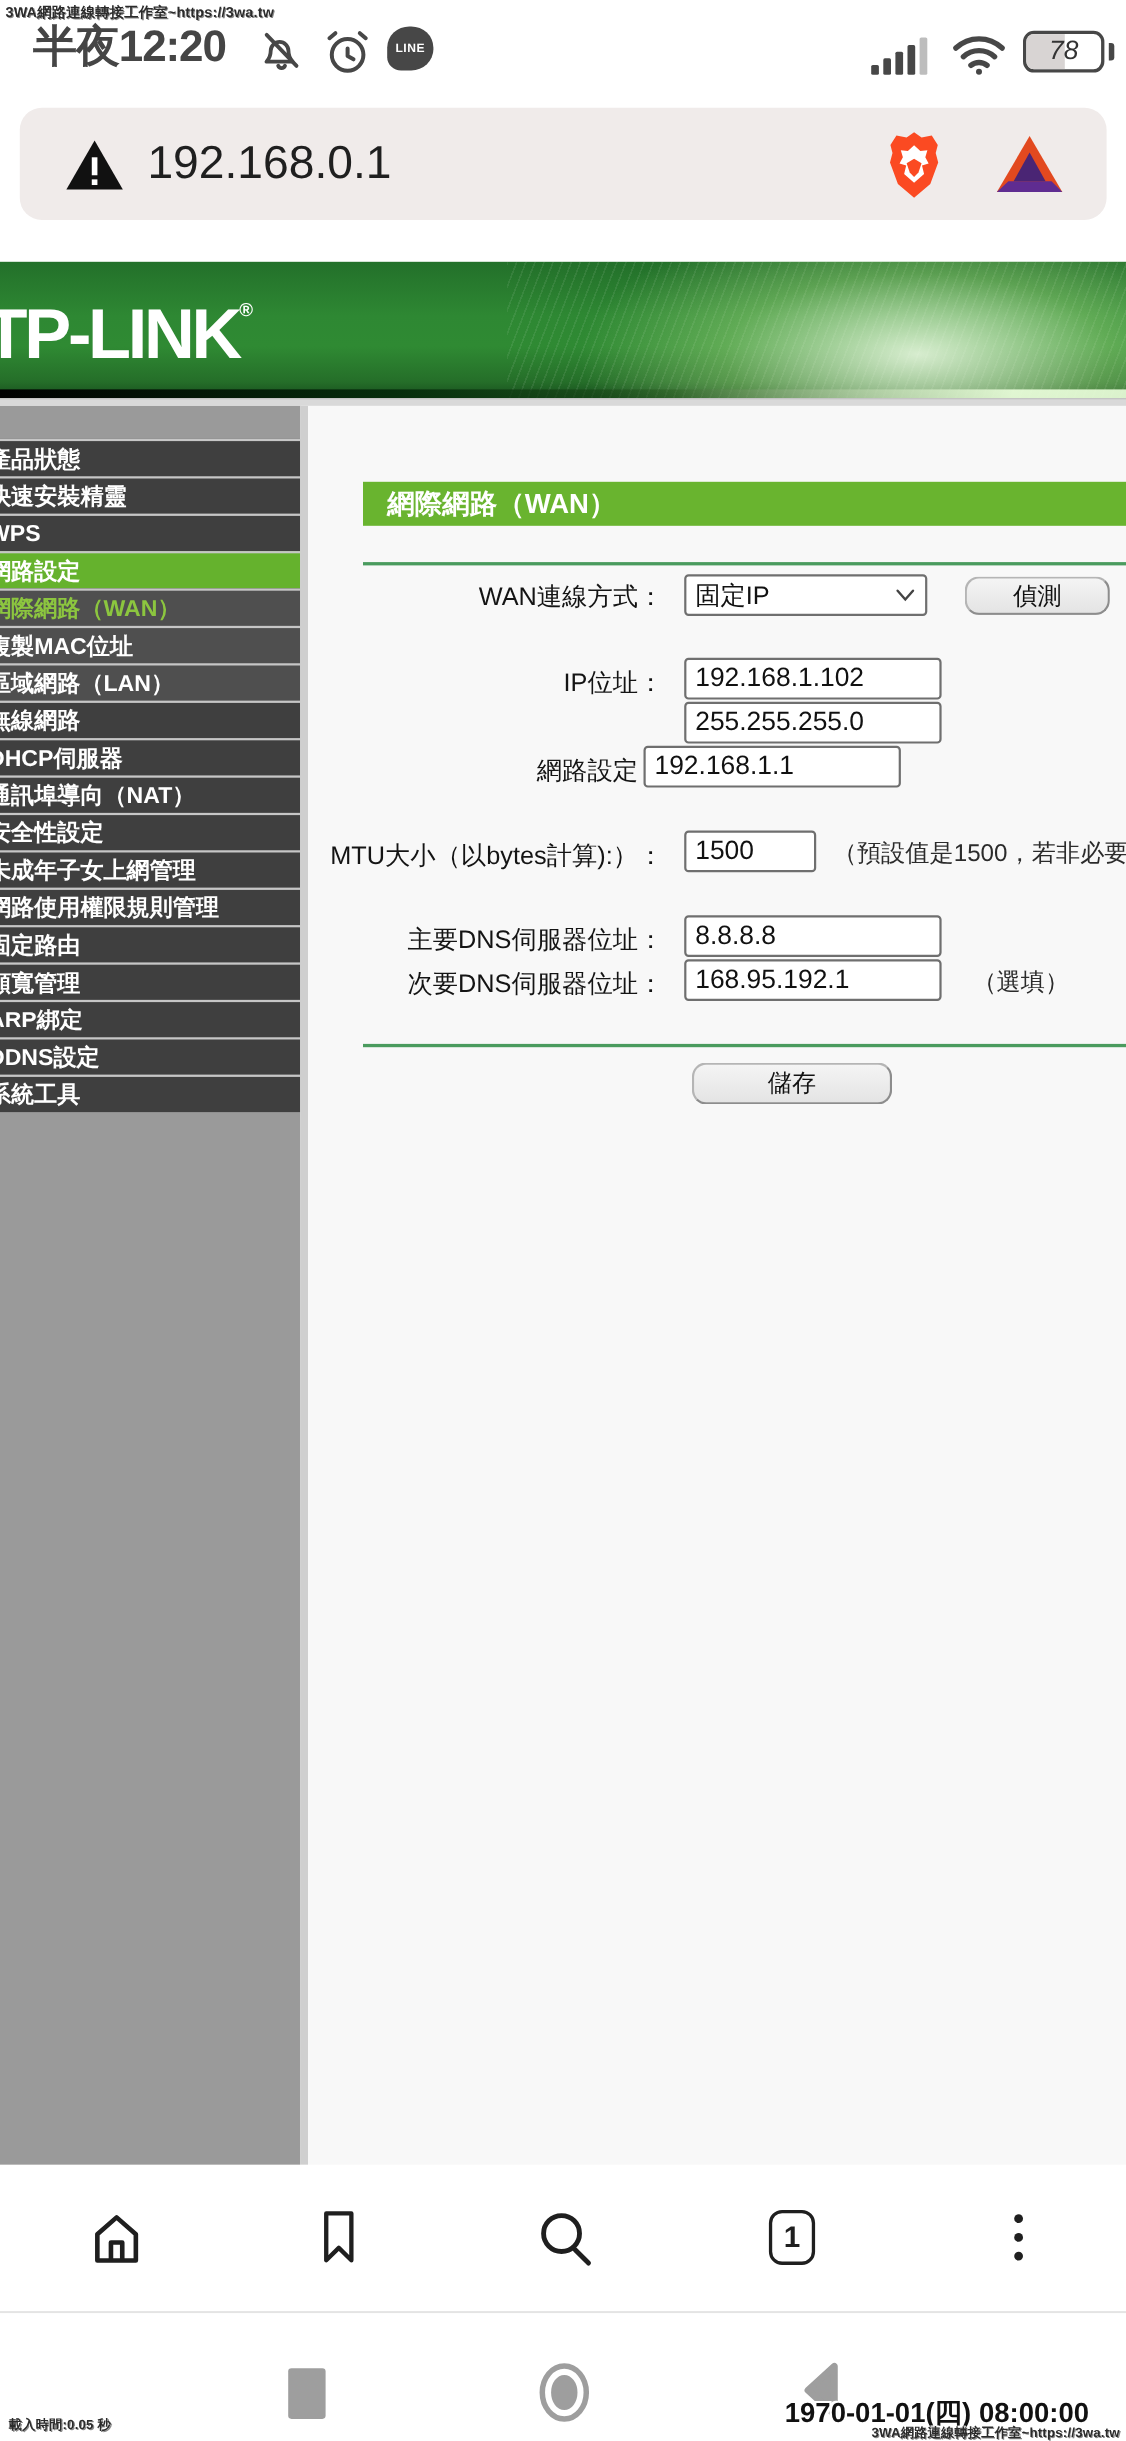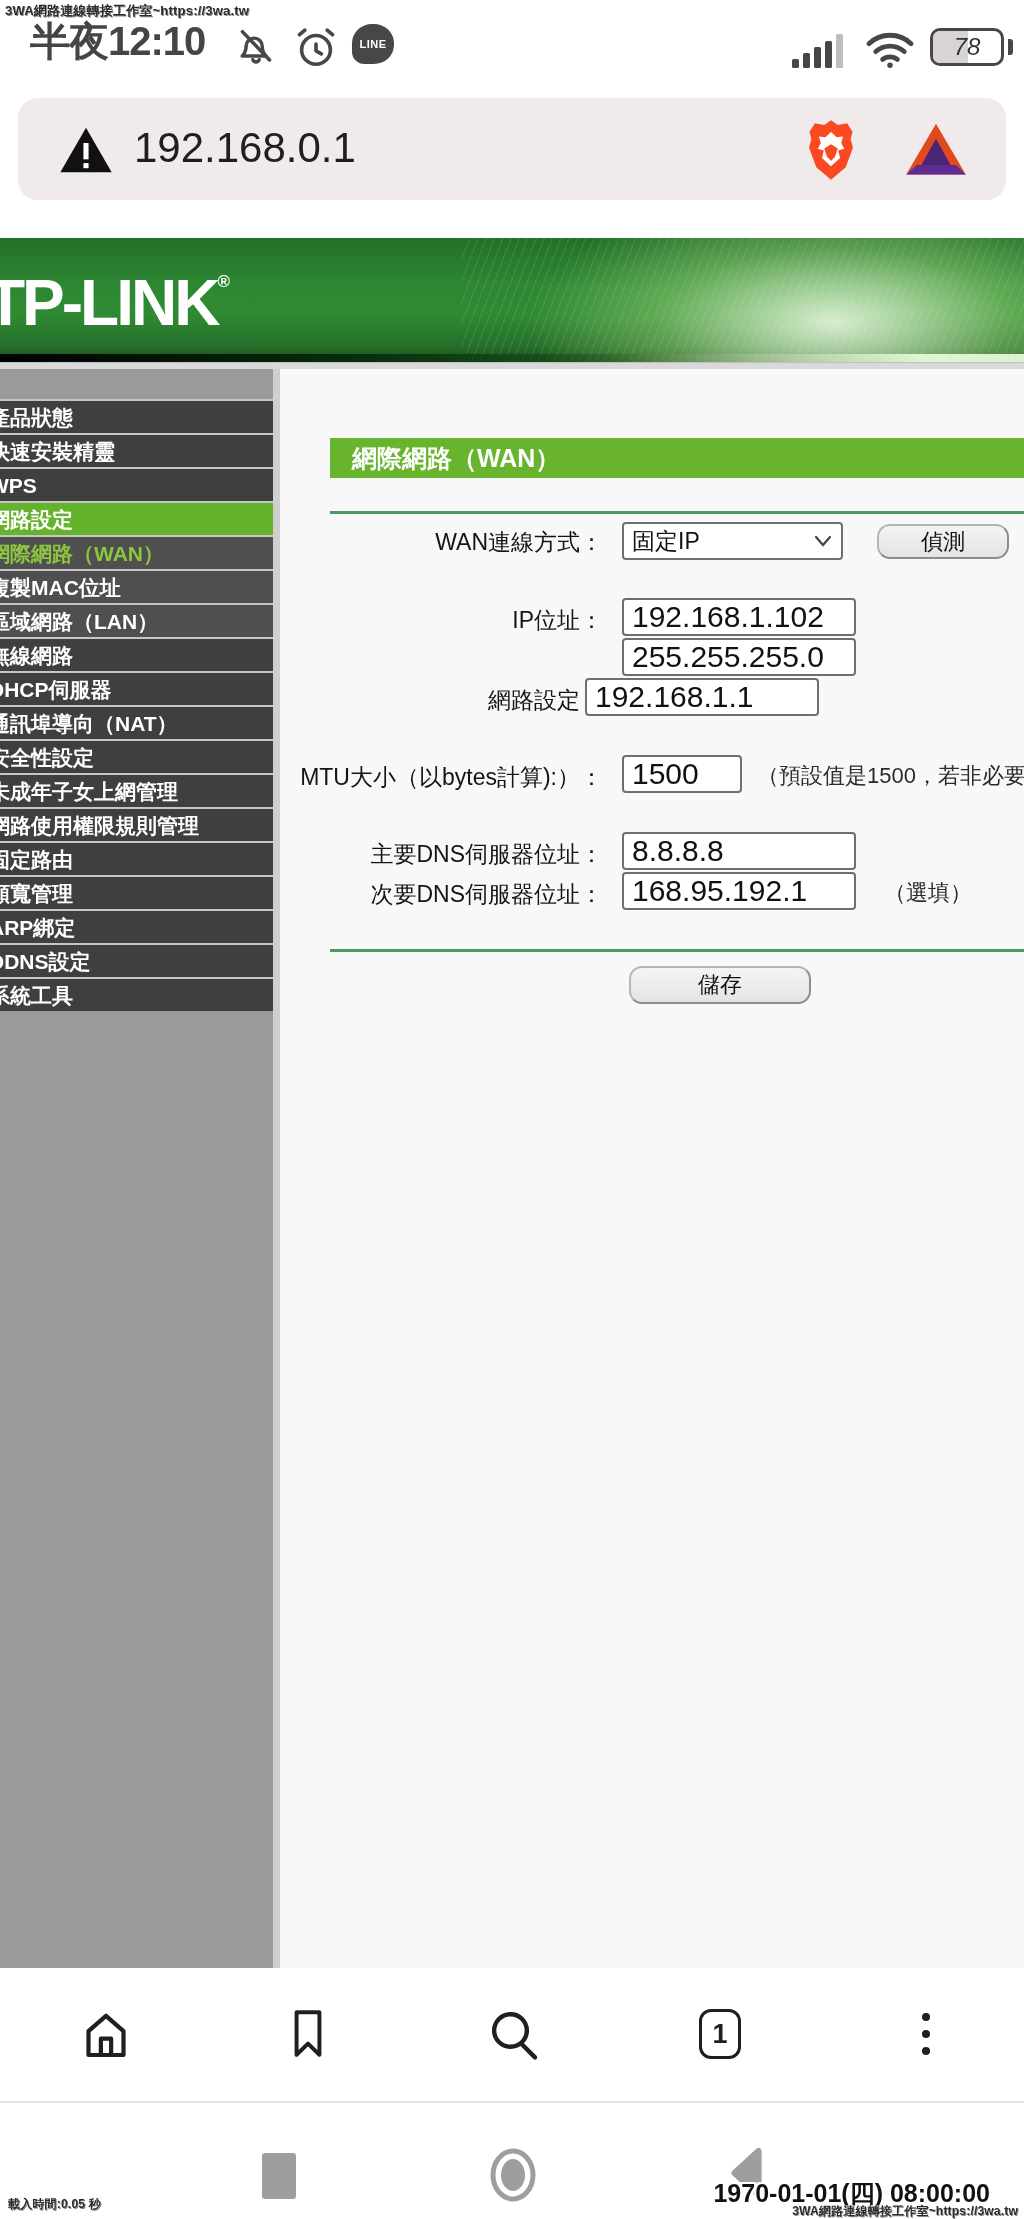--- a/index.html
+++ b/index.html
@@ -70,21 +70,21 @@
 
   .panel-title { position:absolute; left:330px; top:69px; width:694px; height:40px; background:#69b42f;
                  color:#fff; font-size:25px; font-weight:bold; line-height:40px; padding-left:22px; white-space:nowrap; }
   .hr { position:absolute; left:330px; width:694px; height:3px; background:#4a9b5e; }
   .hr1 { top:142px; } .hr2 { top:580px; }
 
   .f-label { position:absolute; left:250px; width:353px; text-align:right; font-size:23px; font-weight:normal;
              color:#141414; white-space:nowrap; }
   .f-note { position:absolute; font-size:22px; color:#2b2b2b; white-space:nowrap; }
   .t-input { position:absolute; height:38px; border:2px solid #6f6f6f; border-radius:4px; background:#fff;
-             font-size:30px; color:#111; padding:0 8px; font-family:inherit; }
+             font-size:24px; color:#111; padding:0 8px; font-family:inherit; }
   .selectbox { position:absolute; left:622px; top:153px; width:221px; height:38px; border:2px solid #6f6f6f;
                border-radius:4px; background:#fff; display:flex; align-items:center; padding:0 8px; }
   .selectbox .val { flex:1; font-size:23px; color:#111; }
   .btn { position:absolute; border:2px solid; border-color:#b5b5b5 #8d8d8d #8d8d8d #b5b5b5; border-radius:13px;
          background:linear-gradient(180deg,#f4f4f4,#e4e4e4); font-size:22px; color:#111; text-align:center;
          font-family:inherit; cursor:pointer; }
   .btn-detect { left:877px; top:155px; width:132px; height:35px; line-height:31px; }
   .btn-save { left:629px; top:597px; width:182px; height:38px; line-height:34px; }
 
   
@@ -104,21 +104,21 @@
   .nv-back { left:729px; top:44px; }
 </style>
 </head>
 <body>
 
 <div id="screen">
 
   <div class="wm wm-top">3WA網路連線轉接工作室~https://3wa.tw</div>
 
   <div class="statusbar">
-    <span class="time">半夜12:10</span>
+    <span class="time">半夜12:20</span>
     <svg class="sb-ico ico-bell" width="44" height="44" viewBox="0 0 24 24" fill="none" stroke="#474747" stroke-width="1.9" stroke-linecap="round" stroke-linejoin="round">
       <path d="M6.5 17.5h11c-1.6-1.7-2.1-3.3-2.1-5.4a4.4 4.4 0 0 0-8.8 0c0 2.1-.5 3.7-2.1 5.4z"></path>
       <path d="M10.3 19.5a1.8 1.8 0 0 0 3.4 0"></path>
       <line x1="4.6" y1="4.2" x2="19.4" y2="19.6"></line>
     </svg>
     <svg class="sb-ico ico-clock" width="46" height="46" viewBox="0 0 24 24" fill="none" stroke="#474747" stroke-width="1.9" stroke-linecap="round" stroke-linejoin="round">
       <circle cx="12" cy="13.5" r="7.5"></circle>
       <path d="M12 10.5v3.5l2.8 1.6"></path>
       <path d="M6.2 3.2 3.4 5.6"></path>
         <path d="M17.8 3.2l2.8 2.4"></path>

